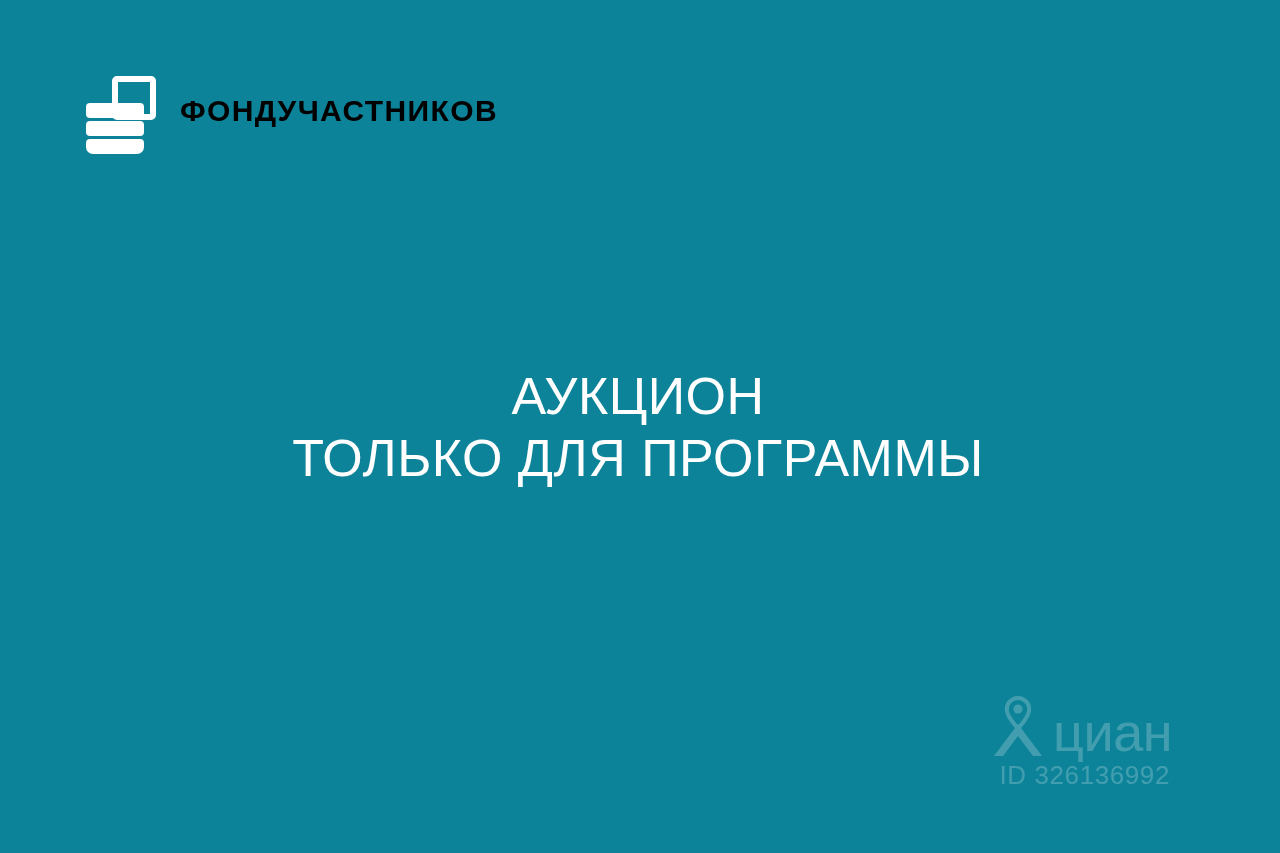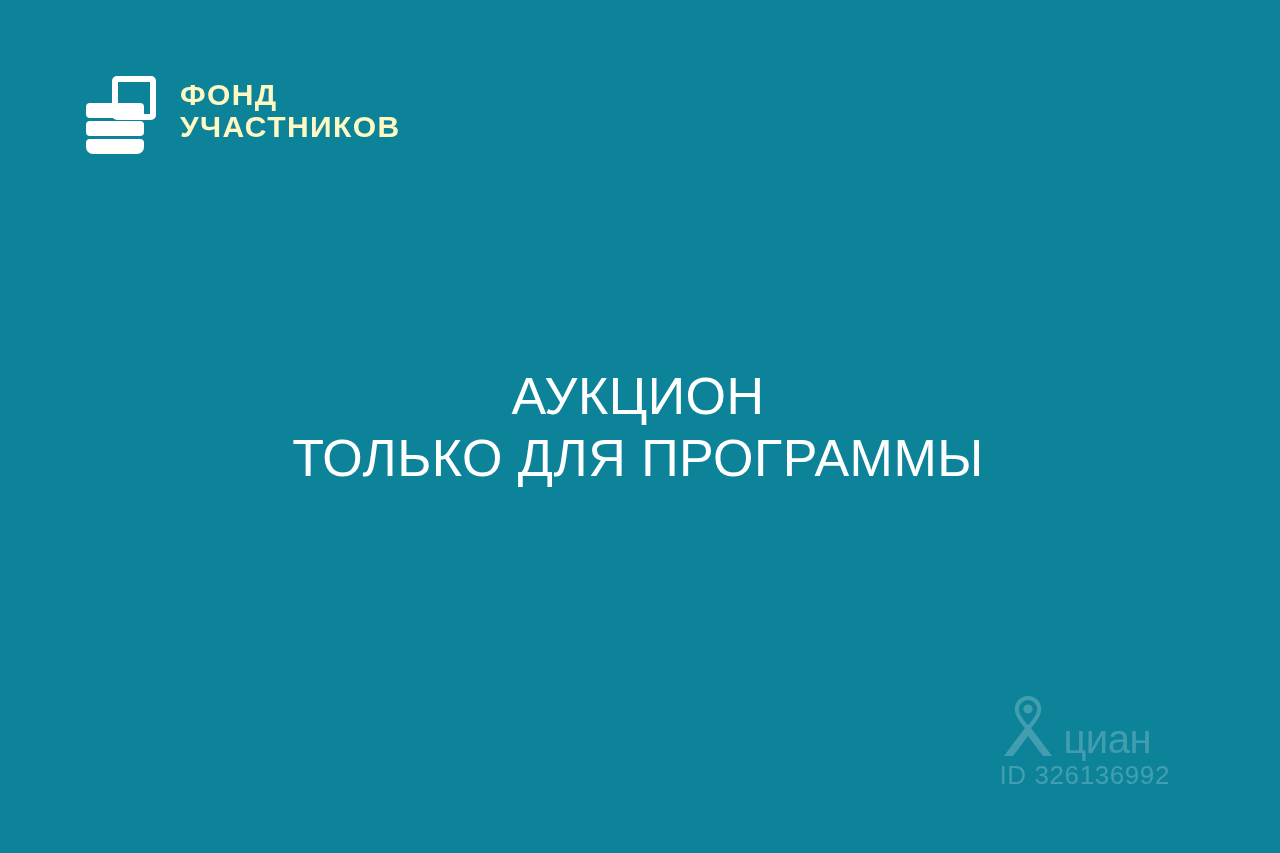--- a/index.html
+++ b/index.html
@@ -58,23 +58,23 @@
     height: 15px;
     background: #ffffff;
     border-radius: 4px;
   }
   #brand-mark .bar-1 { top: 33px; }
   #brand-mark .bar-2 { top: 51px; }
   #brand-mark .bar-3 { top: 69px; border-radius: 4px 4px 7px 7px; }
 
   #brand-wordmark {
     display: flex;
-    flex-direction: column;
+    flex-direction: row;
     justify-content: center;
-    color: #fef9c3;
+    color: #000000;
     font-weight: 700;
     letter-spacing: 1.4px;
     line-height: 1.07;
   }
   #brand-wordmark .wm-line-1 { font-size: 30px; }
   #brand-wordmark .wm-line-2 { font-size: 30px; }
 
   
   #headline {
     position: absolute;
@@ -112,21 +112,21 @@
     gap: 6px;
   }
   #wm-logo-icon {
     width: 58px;
     height: 62px;
     flex: 0 0 auto;
     display: block;
   }
   #wm-brand-text {
     color: #ffffff;
-    font-size: 40px;
+    font-size: 54px;
     font-weight: 400;
     line-height: 0.92;
     letter-spacing: -0.5px;
   }
   #wm-id-text {
     color: #ffffff;
     font-size: 26px;
     font-weight: 400;
     letter-spacing: 0.6px;
     text-align: right;

